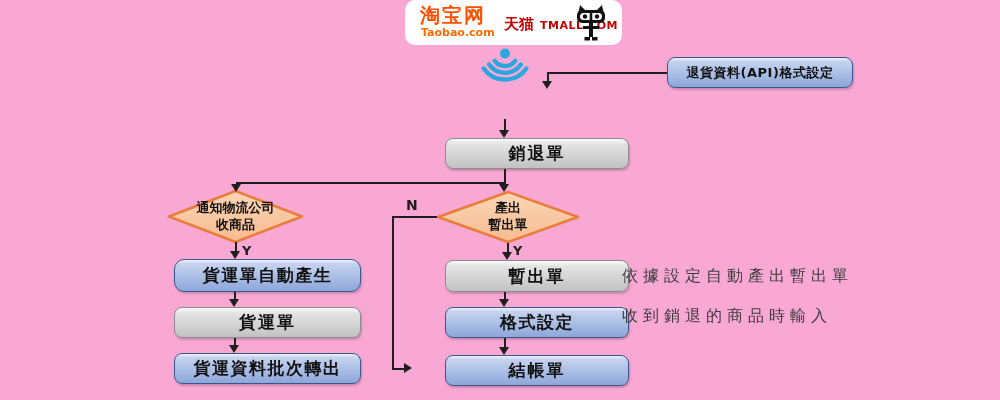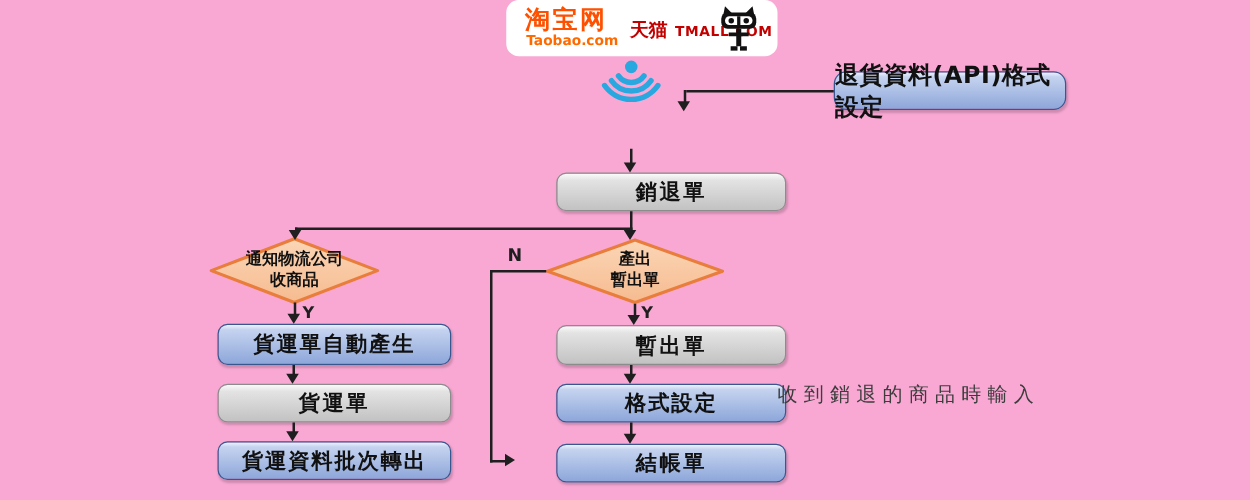--- a/index.html
+++ b/index.html
@@ -27,21 +27,21 @@
   .dtext{position:absolute;display:flex;flex-direction:column;align-items:center;justify-content:center;
          text-align:center;font-weight:bold;font-size:13px;line-height:1.3;color:#111;}
 
   
   .line{position:absolute;background:#1f1f1f;}
   .ah-d{position:absolute;width:0;height:0;border-left:5.5px solid transparent;border-right:5.5px solid transparent;border-top:8px solid #1f1f1f;}
   .ah-r{position:absolute;width:0;height:0;border-top:5.5px solid transparent;border-bottom:5.5px solid transparent;border-left:8px solid #1f1f1f;}
   .lbl{position:absolute;font-weight:bold;font-size:13px;color:#1f1f1f;}
 
   .note{position:absolute;font-size:16px;color:#3d3d3d;letter-spacing:5px;white-space:nowrap;}
-  .fs15{font-size:19px;letter-spacing:.5px;border-radius:10px;}
+  .fs15{font-size:13px;letter-spacing:.5px;}
   .fs17{font-size:17px;letter-spacing:1.5px;margin-left:32px;}
   .ls2{letter-spacing:2px;}
 </style>
 </head>
 <body>
 
 <div class="canvas">
 
   <div class="logo-panel">
     <div class="tb-cn">淘宝网</div>
@@ -94,28 +94,29 @@
           <stop offset="1" stop-color="#f6bb90"></stop>
       </linearGradient>
     </defs>
     <polygon points="72,2 142,27 72,52 2,27" fill="url(#dg2)" stroke="#e87d3c" stroke-width="2.5" stroke-linejoin="round"></polygon>
   </svg>
   <div class="dtext" style="left:436px;top:190px;width:144px;height:54px;">
     <span>產出</span>
     <span>暫出單</span>
   </div>
 
-  <div class="box box-blue fs17" style="left:142px;top:259px;width:187px;height:33px;">貨運單自動產生</div>
+  <div class="box box-blue fs17" style="left:142px;top:259px;width:187px;height:33px;border-radius:10px;">貨運單自動產生</div>
   <div class="box box-gray fs17 ls2" style="left:142px;top:307px;width:187px;height:31px;">貨運單</div>
   <div class="box box-blue fs17" style="left:142px;top:353px;width:187px;height:31px;">貨運資料批次轉出</div>
 
   <div class="box box-gray fs17 ls2" style="left:413px;top:260px;width:184px;height:32px;">暫出單</div>
   <div class="box box-blue fs17" style="left:413px;top:307px;width:184px;height:31px;">格式設定</div>
   <div class="box box-blue fs17 ls2" style="left:413px;top:355px;width:184px;height:31px;">結帳單</div>
 
+  <div class="note" style="left:622px;top:266px;">依據設定自動產出暫出單</div>
   <div class="note" style="left:622px;top:306px;">收到銷退的商品時輸入</div>
 
   <div class="line" style="left:549px;top:72px;width:118px;height:2px;"></div>
   <div class="line" style="left:547px;top:72px;width:2px;height:11px;"></div>
   <div class="ah-d" style="left:542px;top:81px;"></div>
 
   <div class="line" style="left:504px;top:119px;width:2px;height:13px;"></div>
   <div class="ah-d" style="left:499px;top:130px;"></div>
 
   <div class="line" style="left:504px;top:169px;width:2px;height:17px;"></div>

